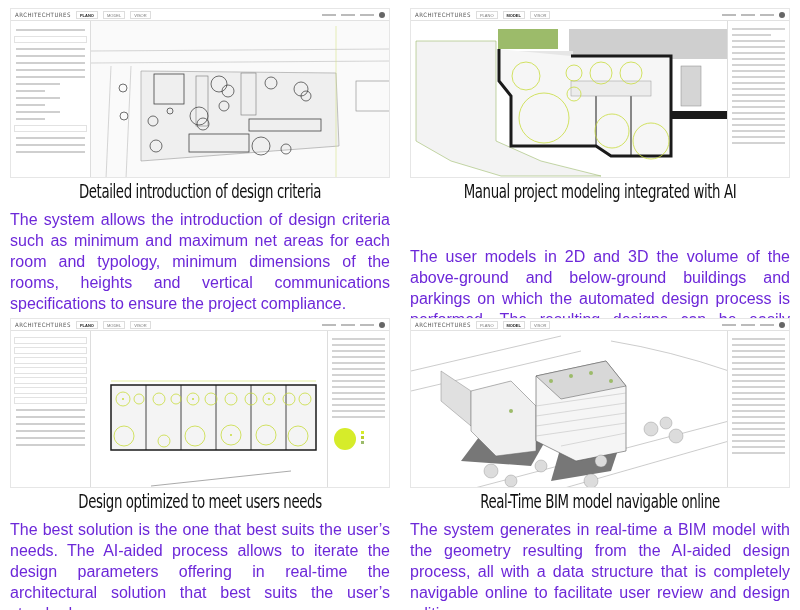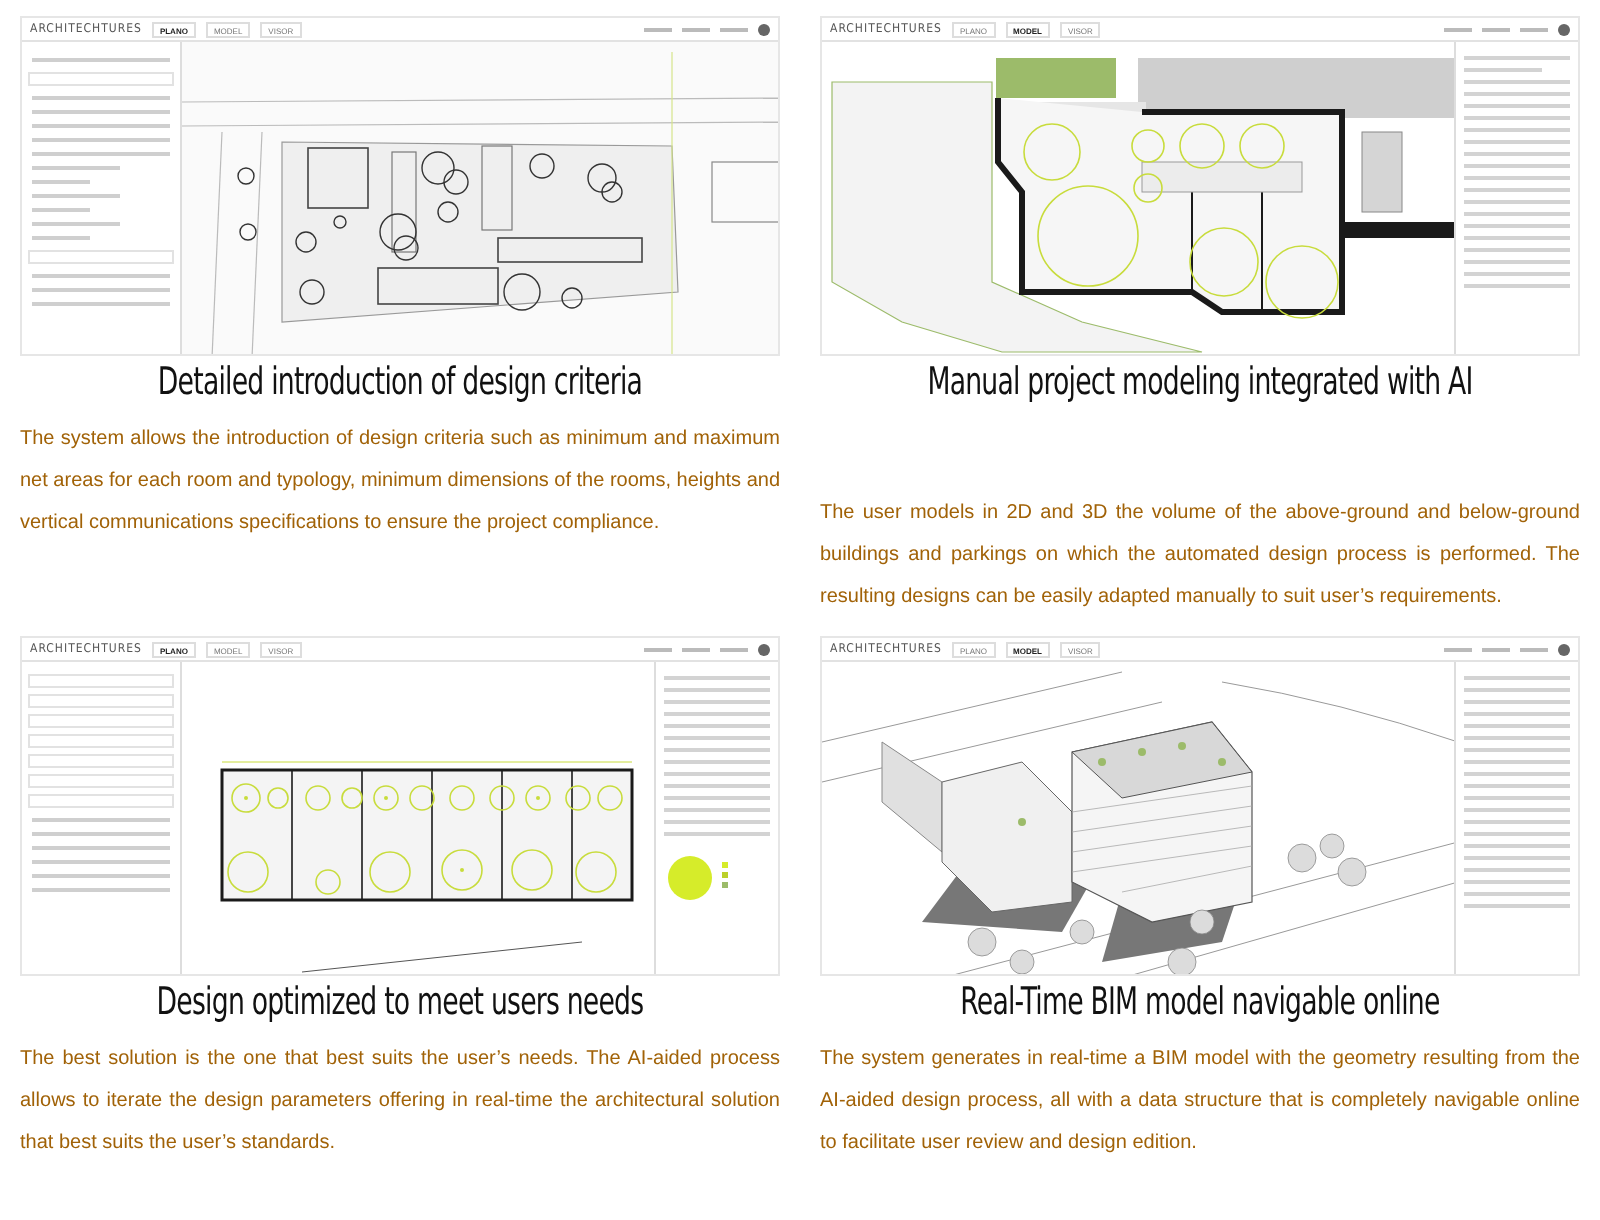--- a/index.html
+++ b/index.html
@@ -13,21 +13,21 @@
     .spacer { flex: 1; }
     .gear { width: 6px; height: 6px; border-radius: 50%; background: #666; }
     .mini { height: 2px; background: #bbb; width: 14px; }
     .sidebar { position: absolute; left: 0; top: 12px; width: 80px; bottom: 0; background: #fff; border-right: 1px solid #ddd; padding: 3px; }
     .sb-row { height: 2px; background: #cfcfcf; margin: 5px 2px; }
     .sb-box { height: 7px; border: 1px solid #e2e2e2; margin: 3px 0; }
     .rightpanel { position: absolute; right: 0; top: 12px; width: 62px; bottom: 0; background: #fff; border-left: 1px solid #ddd; padding: 3px; }
     .rp-row { height: 2px; background: #d3d3d3; margin: 4px 1px; }
     .canvas { position: absolute; top: 12px; bottom: 0; }
     h2 { position: absolute; width: 380px; text-align: center; font-family: "DejaVu Sans", sans-serif; font-stretch: condensed; font-weight: normal; font-size: 19px; color: #111; letter-spacing: -0.5px; transform: scaleX(0.78); transform-origin: center; white-space: nowrap; }
-    p.desc { position: absolute; width: 380px; font-family: "Liberation Sans", sans-serif; font-size: 10px; line-height: 21px; color: #a16207; text-align: justify; }
+    p.desc { position: absolute; width: 380px; font-family: "Liberation Sans", sans-serif; font-size: 16px; line-height: 21px; color: #6d28d9; text-align: justify; }
   </style>
 </head>
 <body>
 
 <div class="card" style="left:10px; top:0;">
   <div class="shot" style="top:8px;">
     <div class="topbar">
       <span class="logo">ARCHITECHTURES</span>
       <span class="tab active">PLANO</span>
       <span class="tab">MODEL</span>

